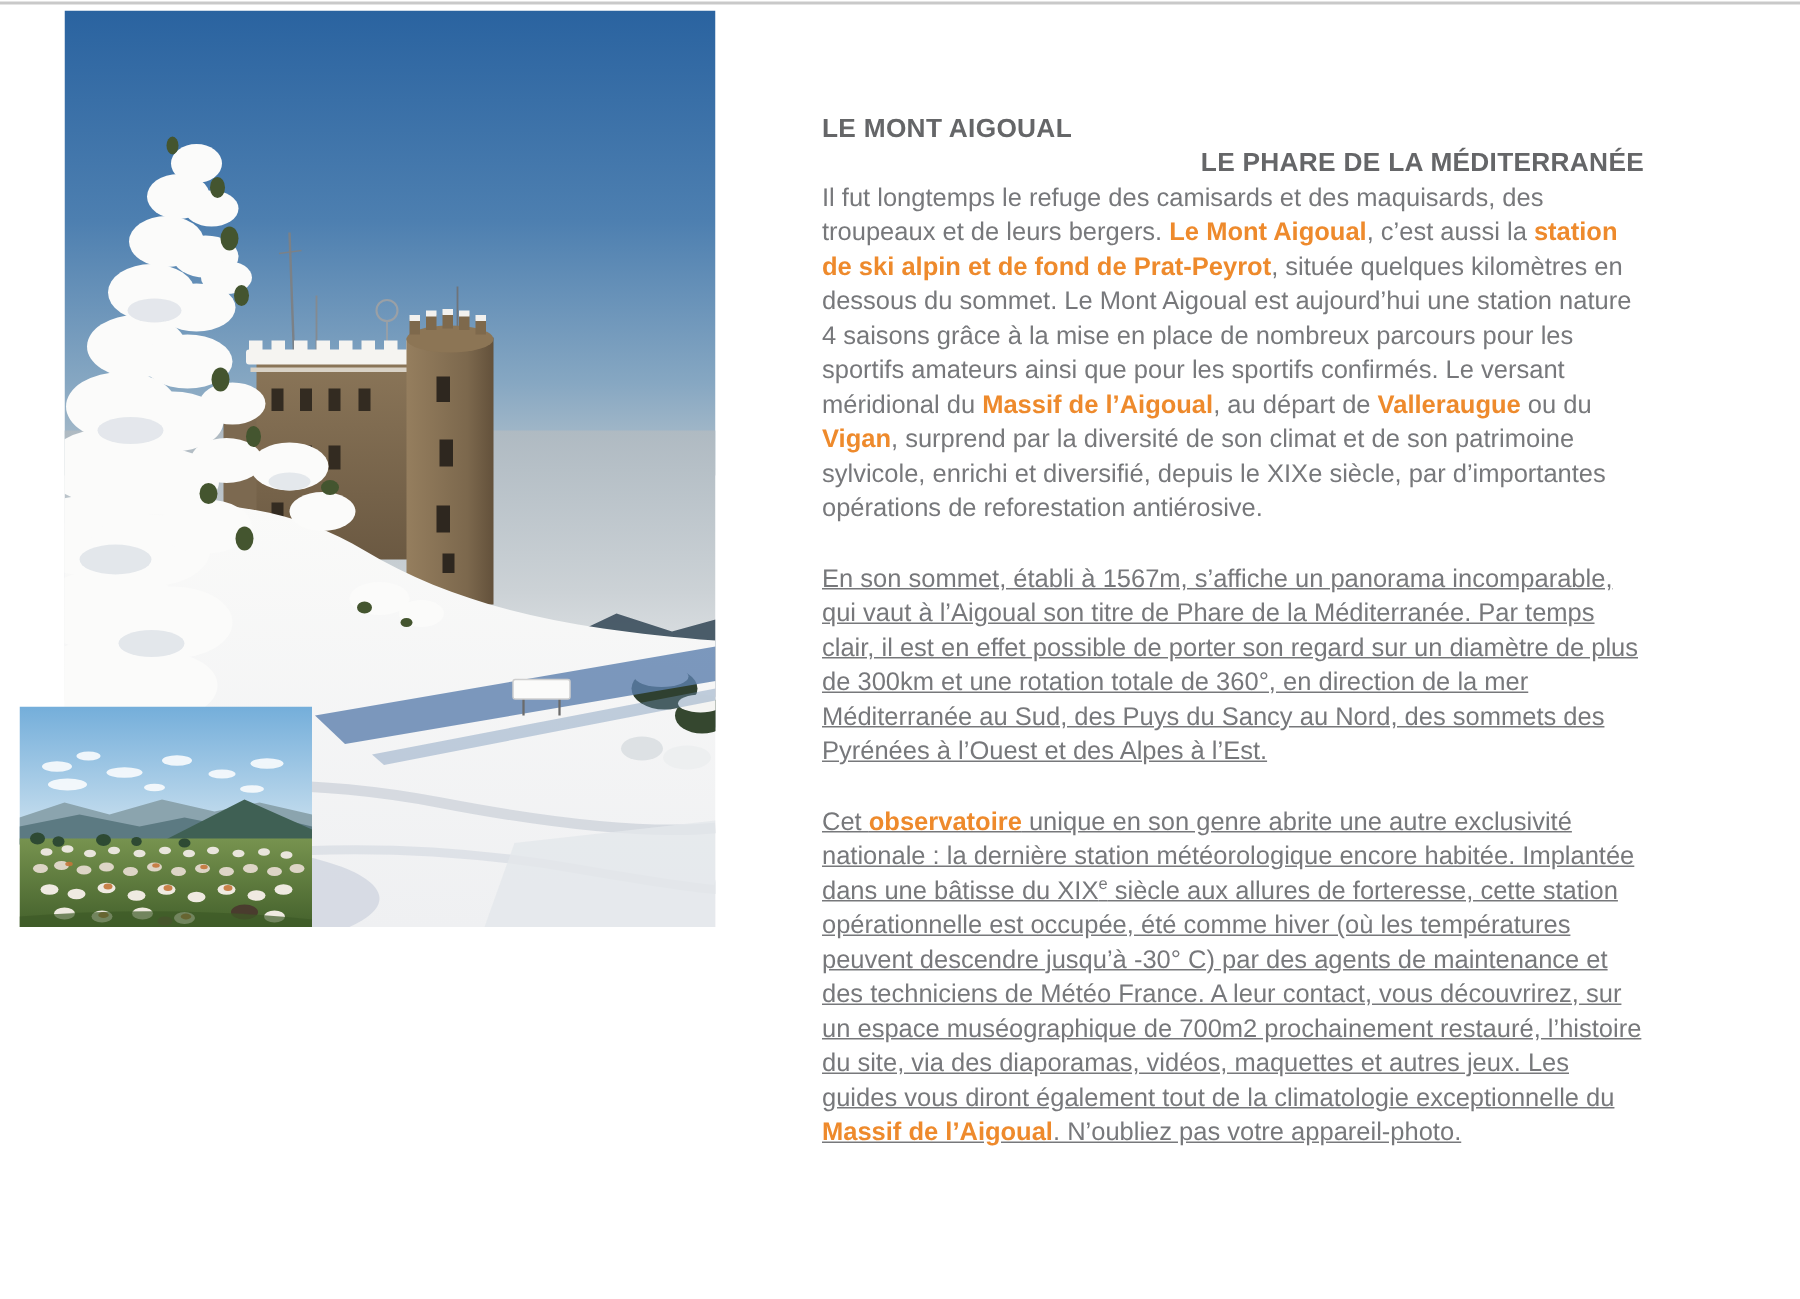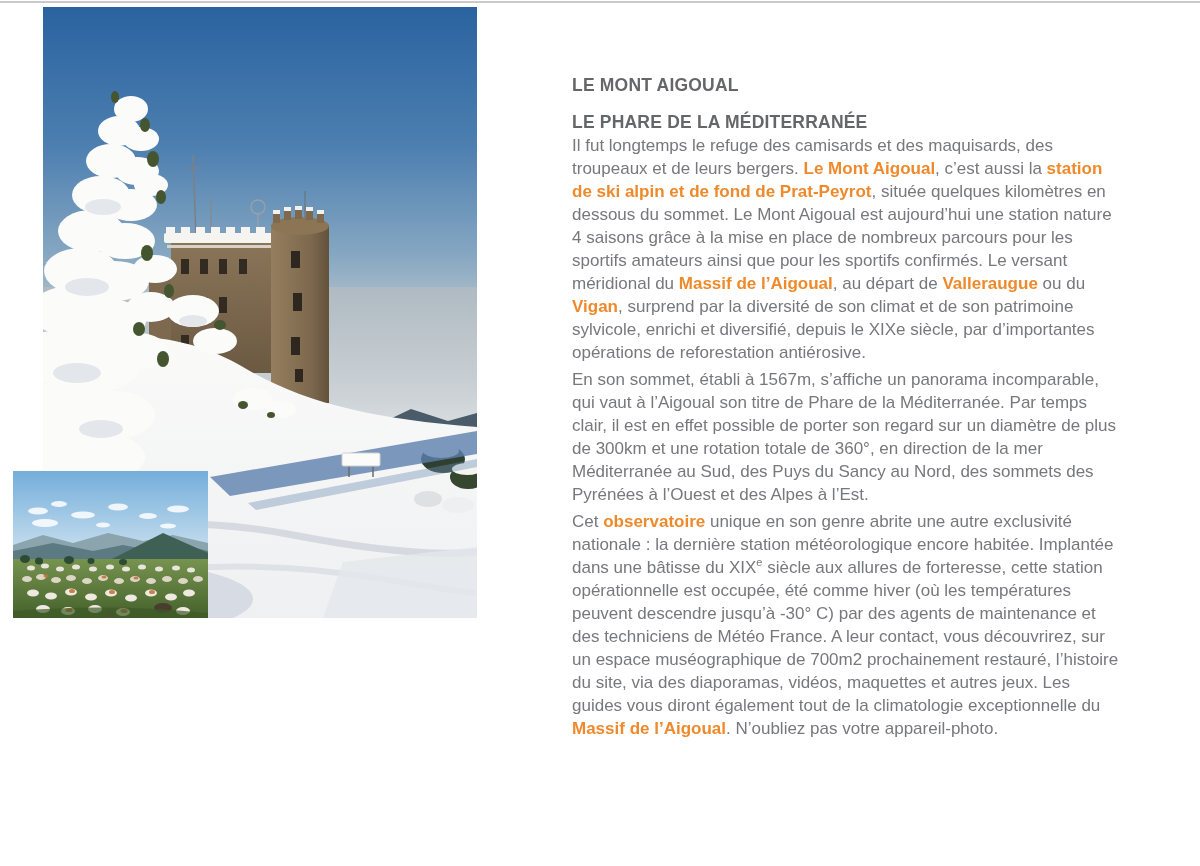--- a/index.html
+++ b/index.html
@@ -9,27 +9,27 @@
     --topline:#C9C9C9;
   }
   *{margin:0;padding:0;box-sizing:border-box;}
   html,body{width:1200px;height:866px;background:#ffffff;overflow:hidden;
     font-family:"Liberation Sans","DejaVu Sans",sans-serif;}
   .top-divider{position:absolute;left:0;top:1px;width:1200px;height:2px;background:var(--topline);}
   figure{position:absolute;display:block;}
   .main-photo{left:43px;top:7px;width:434px;height:611px;}
   .sheep-photo{left:13px;top:471px;width:195px;height:147px;}
   figure svg{display:block;width:100%;height:100%;}
-  article{position:absolute;left:572px;top:74px;width:548px;color:var(--body);
+  article{position:absolute;left:548px;top:74px;width:548px;color:var(--body);
     font-size:17px;line-height:23px;}
   article h1,article h2{font-size:17.5px;line-height:23px;font-weight:700;
     color:var(--heading);letter-spacing:.2px;}
-  article h2{margin-top:14px;}
+  article h2{text-align:right;}
   article p{}
-  article p + p{margin-top:4px;}
+  article p + p{margin-top:24px;text-decoration:underline;}
   .lnk{color:var(--link);font-weight:700;cursor:pointer;}
   sup{font-size:11px;line-height:0;}
 </style>
 </head>
 <body>
 
 <div class="top-divider"></div>
 
 <figure class="main-photo">
   <svg viewBox="0 0 434 611" preserveAspectRatio="none">

